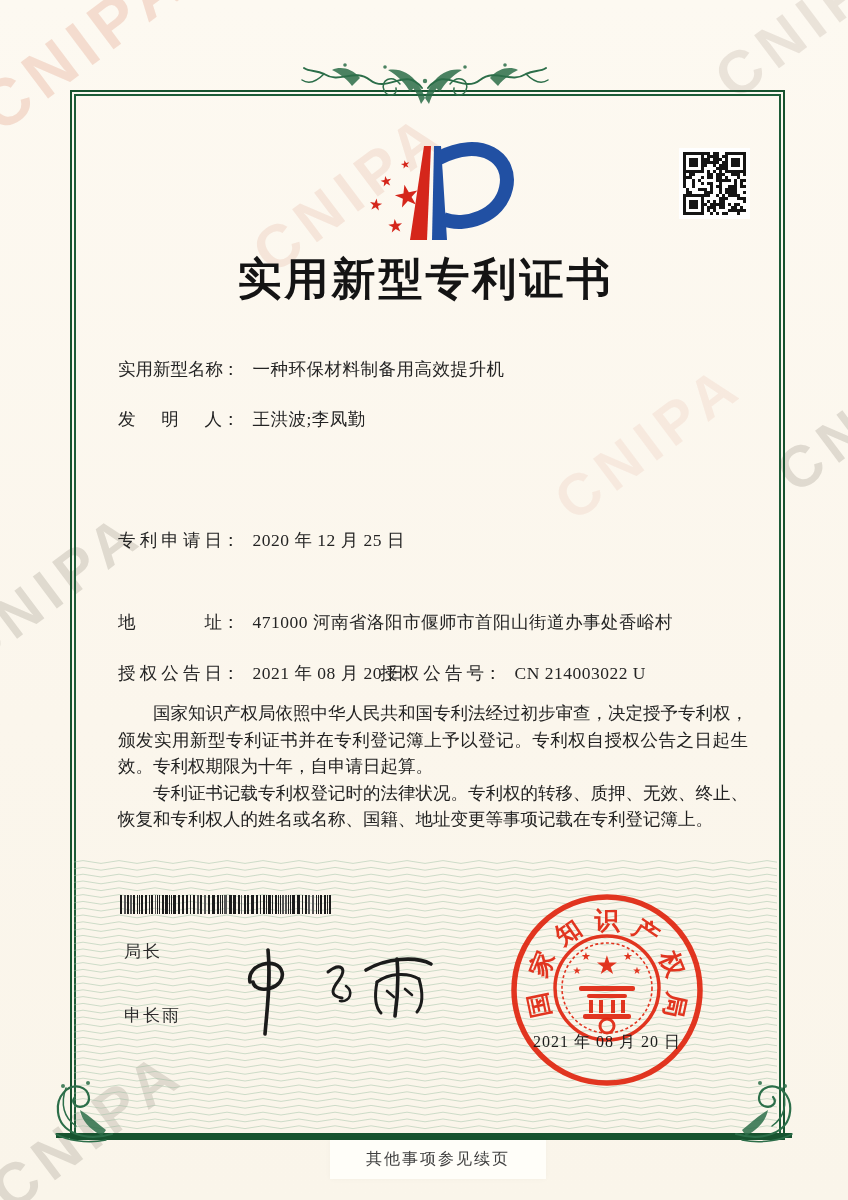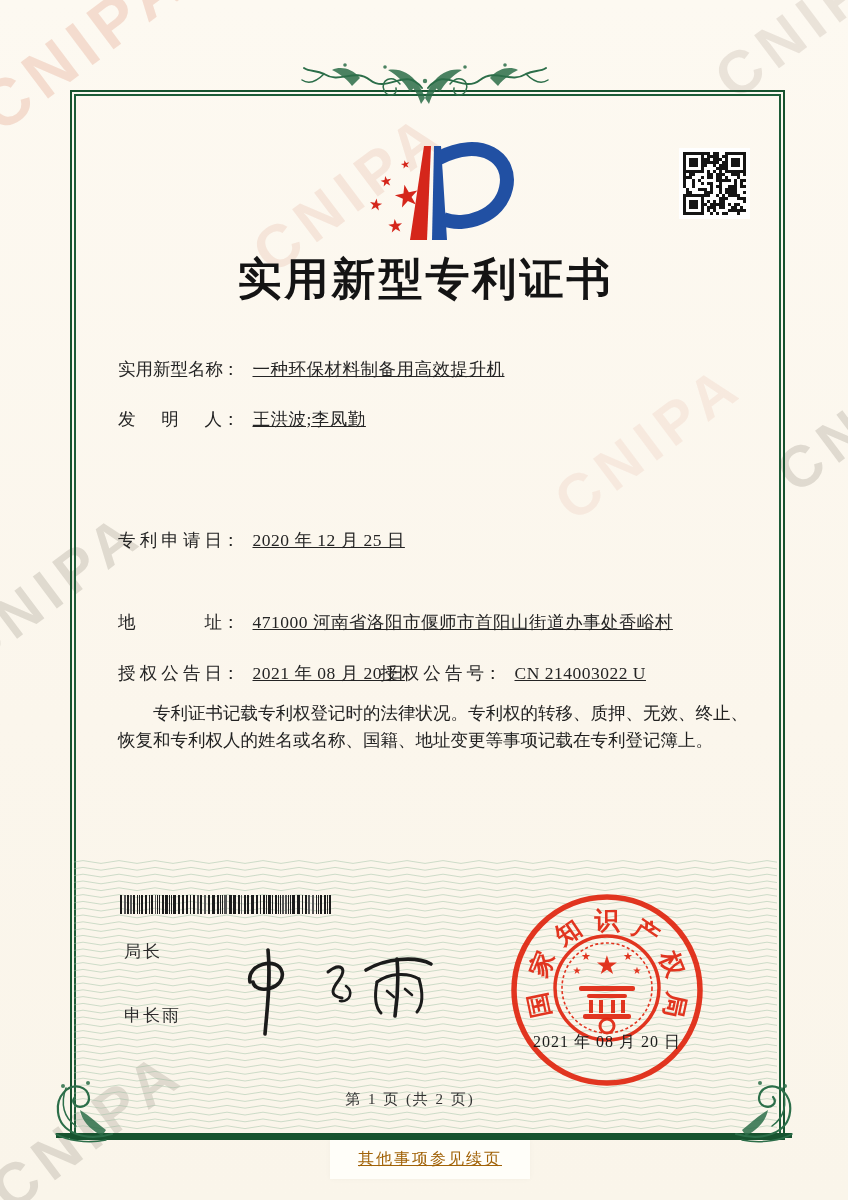--- a/index.html
+++ b/index.html
@@ -39,21 +39,21 @@
           color:#2b2b2b;z-index:5;}
   .logo{position:absolute;left:353px;top:134px;z-index:5;}
   .qr{position:absolute;left:679px;top:148px;width:71px;height:71px;background:#fff;
       z-index:5;display:flex;align-items:center;justify-content:center;}
   .title{position:absolute;left:70px;top:250px;width:711px;margin:0;text-align:center;
          font-size:44px;font-weight:bold;letter-spacing:3px;color:#141414;z-index:5;}
 
   .frow{position:absolute;left:118px;font-size:17.5px;color:#242424;white-space:nowrap;z-index:5;}
   .flabel{display:inline-block;width:104px;text-align:justify;text-align-last:justify;}
   .fcolon{display:inline-block;margin-right:13px;}
-  .fvalue{letter-spacing:.5px;text-decoration:underline;}
+  .fvalue{letter-spacing:.5px;}
   .grant2{position:absolute;left:262px;top:0;white-space:nowrap;}
 
   .paras{position:absolute;left:118px;top:700px;width:630px;font-size:17.5px;
          line-height:26.5px;text-align:justify;z-index:5;}
   .paras p{margin:0;text-indent:2em;}
 
   .barcode{position:absolute;left:120px;top:895px;z-index:5;}
 
   .officer{position:absolute;left:124px;z-index:6;
            font-family:"Liberation Sans","DejaVu Sans",sans-serif;
@@ -64,22 +64,22 @@
 
   .seal{position:absolute;left:509px;top:892px;width:196px;height:196px;z-index:6;}
   .seal-char{position:absolute;font-size:25px;font-weight:bold;color:#e0250f;
              font-family:"Liberation Serif","DejaVu Serif",serif;opacity:.92;}
   .seal-date{position:absolute;left:0;top:140px;width:100%;text-align:center;
              font-size:16px;color:#1c1c1c;letter-spacing:1px;z-index:7;}
 
   .page-info{position:absolute;left:70px;top:1090px;width:680px;text-align:center;
              font-size:15px;letter-spacing:2px;color:#333;z-index:5;}
   .note-box{position:absolute;left:330px;top:1140px;background:#fffef9;
-            padding:9px 28px;font-size:16px;letter-spacing:2px;color:#a16207;z-index:5;
-            box-shadow:0 0 6px rgba(0,0,0,0.03);text-decoration:underline;}
+            padding:9px 36px;font-size:16px;letter-spacing:2px;color:#404040;z-index:5;
+            box-shadow:0 0 6px rgba(0,0,0,0.03);}
 </style>
 </head>
 <body>
 
 <div class="page">
 
   <div class="wm wm-pink1">CNIPA</div>
   <div class="wm wm-pink2">CNIPA</div>
   <div class="wm wm-pink3">CNIPA</div>
   <div class="wm wm-grey1">CNIPA</div>
@@ -470,20 +470,21 @@
     <span class="flabel">地址</span><span class="fcolon">：</span><span class="fvalue">471000  河南省洛阳市偃师市首阳山街道办事处香峪村</span>
   </div>
   <div class="frow" style="top:661px">
     <span class="flabel">授权公告日</span><span class="fcolon">：</span><span class="fvalue">2021 年 08 月 20 日</span>
     <span class="grant2">
       <span class="flabel">授权公告号</span><span class="fcolon">：</span><span class="fvalue">CN 214003022 U</span>
     </span>
   </div>
 
   <div class="paras">
+    <p>国家知识产权局依照中华人民共和国专利法经过初步审查，决定授予专利权，颁发实用新型专利证书并在专利登记簿上予以登记。专利权自授权公告之日起生效。专利权期限为十年，自申请日起算。</p>
     <p>专利证书记载专利权登记时的法律状况。专利权的转移、质押、无效、终止、恢复和专利权人的姓名或名称、国籍、地址变更等事项记载在专利登记簿上。</p>
   </div>
 
   <svg id="barcode" class="barcode" width="218" height="19" viewBox="0 0 218 19">
       <rect x="0" y="0" width="2" height="19" fill="#1c1c1c"></rect>
       <rect x="4" y="0" width="2" height="19" fill="#555"></rect>
       <rect x="7" y="0" width="2" height="19" fill="#1c1c1c"></rect>
       <rect x="10" y="0" width="2" height="19" fill="#555"></rect>
       <rect x="13" y="0" width="2" height="19" fill="#1c1c1c"></rect>
       <rect x="17" y="0" width="1" height="19" fill="#1c1c1c"></rect>
@@ -588,16 +589,15 @@
         <rect x="80" y="108" width="4" height="13"></rect>
         <rect x="90" y="108" width="4" height="13"></rect>
         <rect x="102" y="108" width="4" height="13"></rect>
         <rect x="112" y="108" width="4" height="13"></rect>
         <rect x="74" y="122" width="48" height="5" rx="2"></rect>
       </g>
     </svg>
     <div class="seal-date">2021 年 08 月 20 日</div>
   <span class="seal-char" style="left: 29.5297px; top: 112.554px; transform: translate(-50%, -50%) rotate(-102deg);">国</span><span class="seal-char" style="left: 33.0971px; top: 71.7775px; transform: translate(-50%, -50%) rotate(-68deg);">家</span><span class="seal-char" style="left: 58.8565px; top: 39.9674px; transform: translate(-50%, -50%) rotate(-34deg);">知</span><span class="seal-char" style="left: 98px; top: 28px; transform: translate(-50%, -50%) rotate(0deg);">识</span><span class="seal-char" style="left: 137.144px; top: 39.9674px; transform: translate(-50%, -50%) rotate(34deg);">产</span><span class="seal-char" style="left: 162.903px; top: 71.7775px; transform: translate(-50%, -50%) rotate(68deg);">权</span><span class="seal-char" style="left: 166.47px; top: 112.554px; transform: translate(-50%, -50%) rotate(102deg);">局</span></div>
 
-  <div class="page-info">第 1 页 (共 2 页)</div>
   <div class="note-box">其他事项参见续页</div>
 
 </div>
 
 </body></html>

